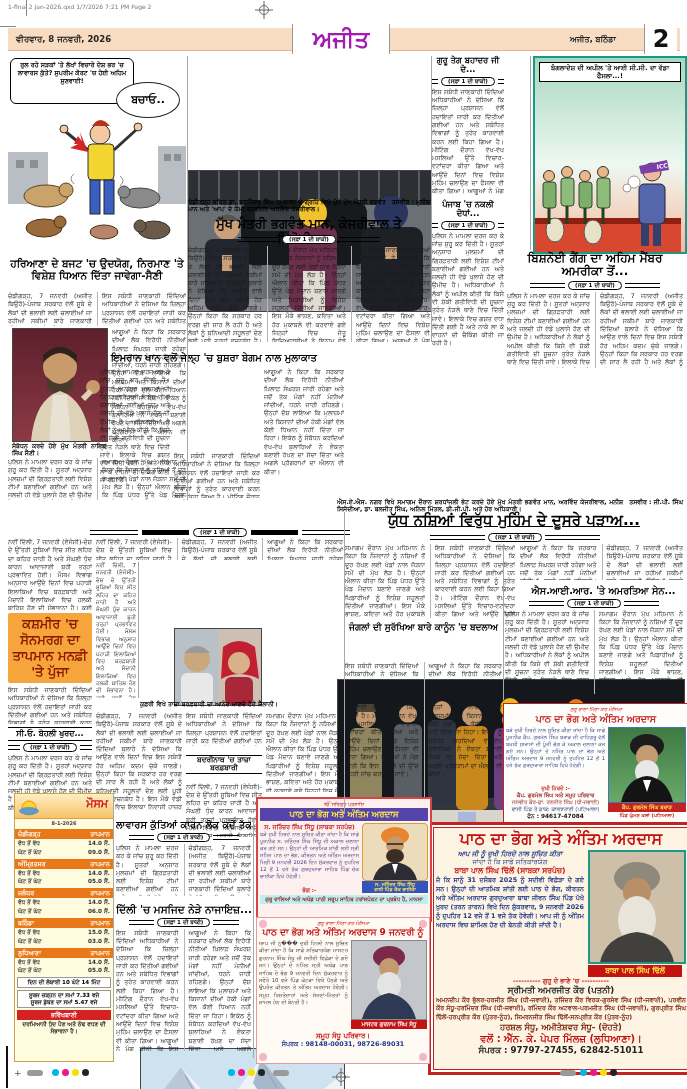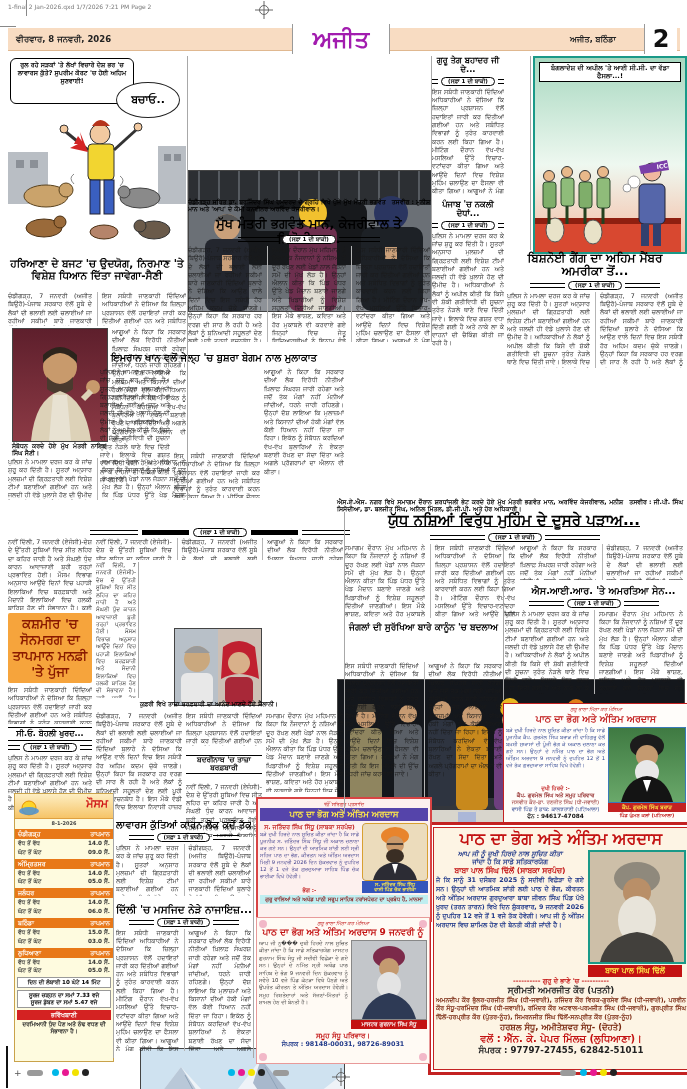--- a/index.html
+++ b/index.html
@@ -468,21 +468,21 @@
         <div style="color:#c32222;font-size:5px;font-weight:bold;text-align:center;">ਪਿੰਡ ਘੁੰਮਣ ਕਲਾਂ (ਪਟਿਆਲਾ)</div>
       </div>
     </div>
   </div>
 
   <div class="b ad-red" style="left:428px;top:822px;width:250px;height:238px;padding:6px 5px 3px 5px;">
     <div style="font-size:16px;font-weight:bold;color:#c31212;text-align:center;line-height:1;">ਪਾਠ ਦਾ ਭੋਗ ਅਤੇ ਅੰਤਿਮ ਅਰਦਾਸ</div>
     <div style="display:flex;gap:4px;margin-top:3px;">
       <div style="flex:1;">
         <div style="font-size:6.8px;color:#223a8a;text-align:center;font-weight:bold;font-style:italic;">ਆਪ ਜੀ ਨੂੰ ਦੁਖੀ ਹਿਰਦੇ ਨਾਲ ਸੂਚਿਤ ਕੀਤਾ</div>
-        <div style="font-size:6.8px;color:#223a8a;text-align:center;font-weight:bold;">ਜਾਂਦਾ ਹੈ ਕਿ ਸਾਡੇ ਸਤਿਕਾਰਯੋਗ</div>
+        <div style="font-size:6.8px;color:#223a8a;text-align:center;font-weight:normal;">ਜਾਂਦਾ ਹੈ ਕਿ ਸਾਡੇ ਸਤਿਕਾਰਯੋਗ</div>
         <div style="font-size:7.6px;color:#c31212;text-align:center;font-weight:bold;">ਬਾਬਾ ਪਾਲ ਸਿੰਘ ਢਿੱਲੋਂ (ਸਾਬਕਾ ਸਰਪੰਚ)</div>
         <div style="font-size:6.4px;color:#223a8a;text-align:justify;line-height:1.4;height:78px;overflow:hidden;font-weight:bold;">ਜੋ ਕਿ ਸਾਨੂੰ 31 ਦਸੰਬਰ 2025 ਨੂੰ ਸਦੀਵੀ ਵਿਛੋੜਾ ਦੇ ਗਏ ਸਨ। ਉਨ੍ਹਾਂ ਦੀ ਆਤਮਿਕ ਸ਼ਾਂਤੀ ਲਈ ਪਾਠ ਦੇ ਭੋਗ, ਕੀਰਤਨ ਅਤੇ ਅੰਤਿਮ ਅਰਦਾਸ ਗੁਰਦੁਆਰਾ ਬਾਬਾ ਜੀਵਨ ਸਿੰਘ ਪਿੰਡ ਪੱਖੋ ਖੁਰਦ (ਤਰਨ ਤਾਰਨ) ਵਿਖੇ ਦਿਨ ਸ਼ੁੱਕਰਵਾਰ, 9 ਜਨਵਰੀ 2026 ਨੂੰ ਦੁਪਹਿਰ 12 ਵਜੇ ਤੋਂ 1 ਵਜੇ ਤੱਕ ਹੋਵੇਗੀ। ਆਪ ਜੀ ਨੂੰ ਅੰਤਿਮ ਅਰਦਾਸ ਵਿਚ ਸ਼ਾਮਿਲ ਹੋਣ ਦੀ ਬੇਨਤੀ ਕੀਤੀ ਜਾਂਦੀ ਹੈ।</div>
       </div>
       <div style="width:98px;">
         <div class="photo" style="width:94px;height:110px;border:2px solid #1a9988;">
           <svg width="94" height="110" viewBox="0 0 94 110">
             <rect width="94" height="110" fill="#cdbfa8"></rect>
             <ellipse cx="47" cy="26" rx="23" ry="16" fill="#8f897c"></ellipse>
             <circle cx="47" cy="40" r="14" fill="#b98f68"></circle>
             <ellipse cx="47" cy="68" rx="19" ry="24" fill="#e8e4da"></ellipse>

